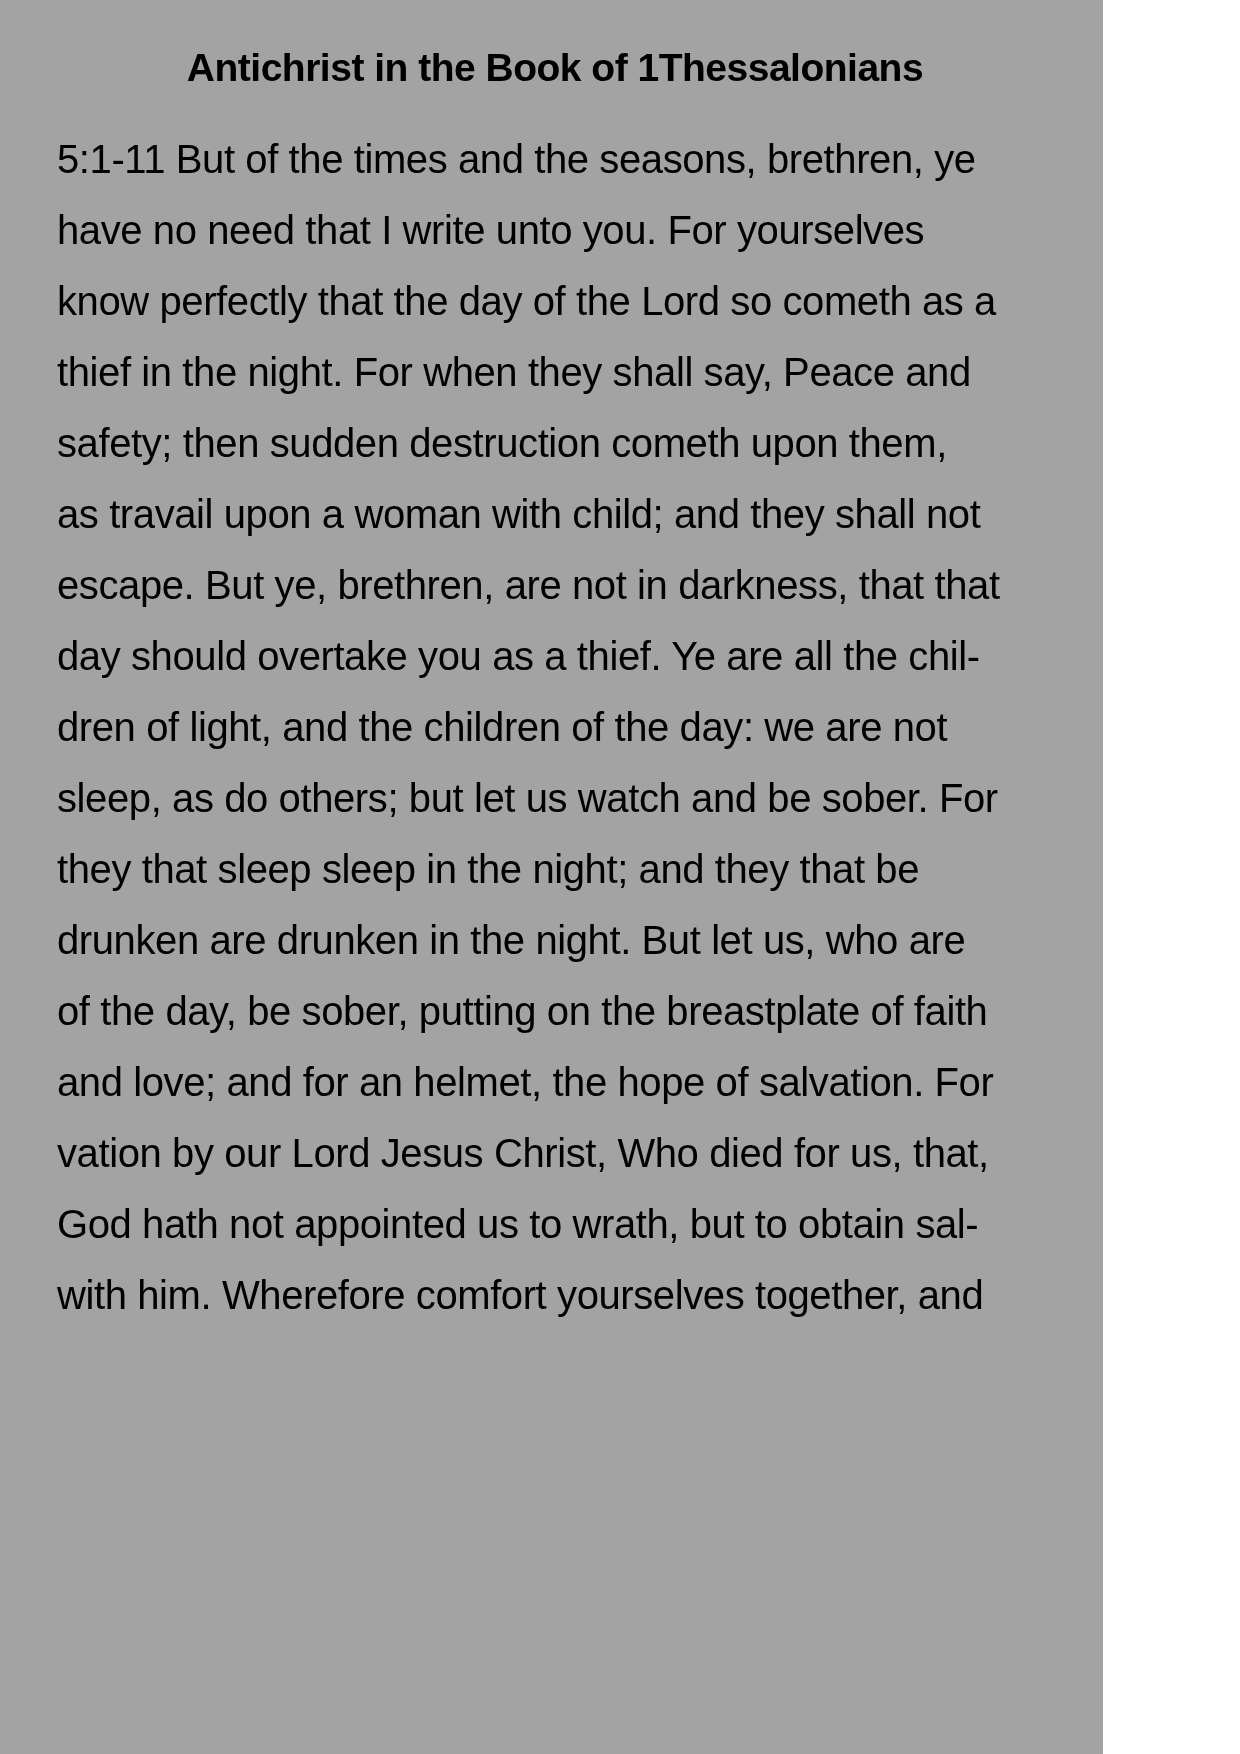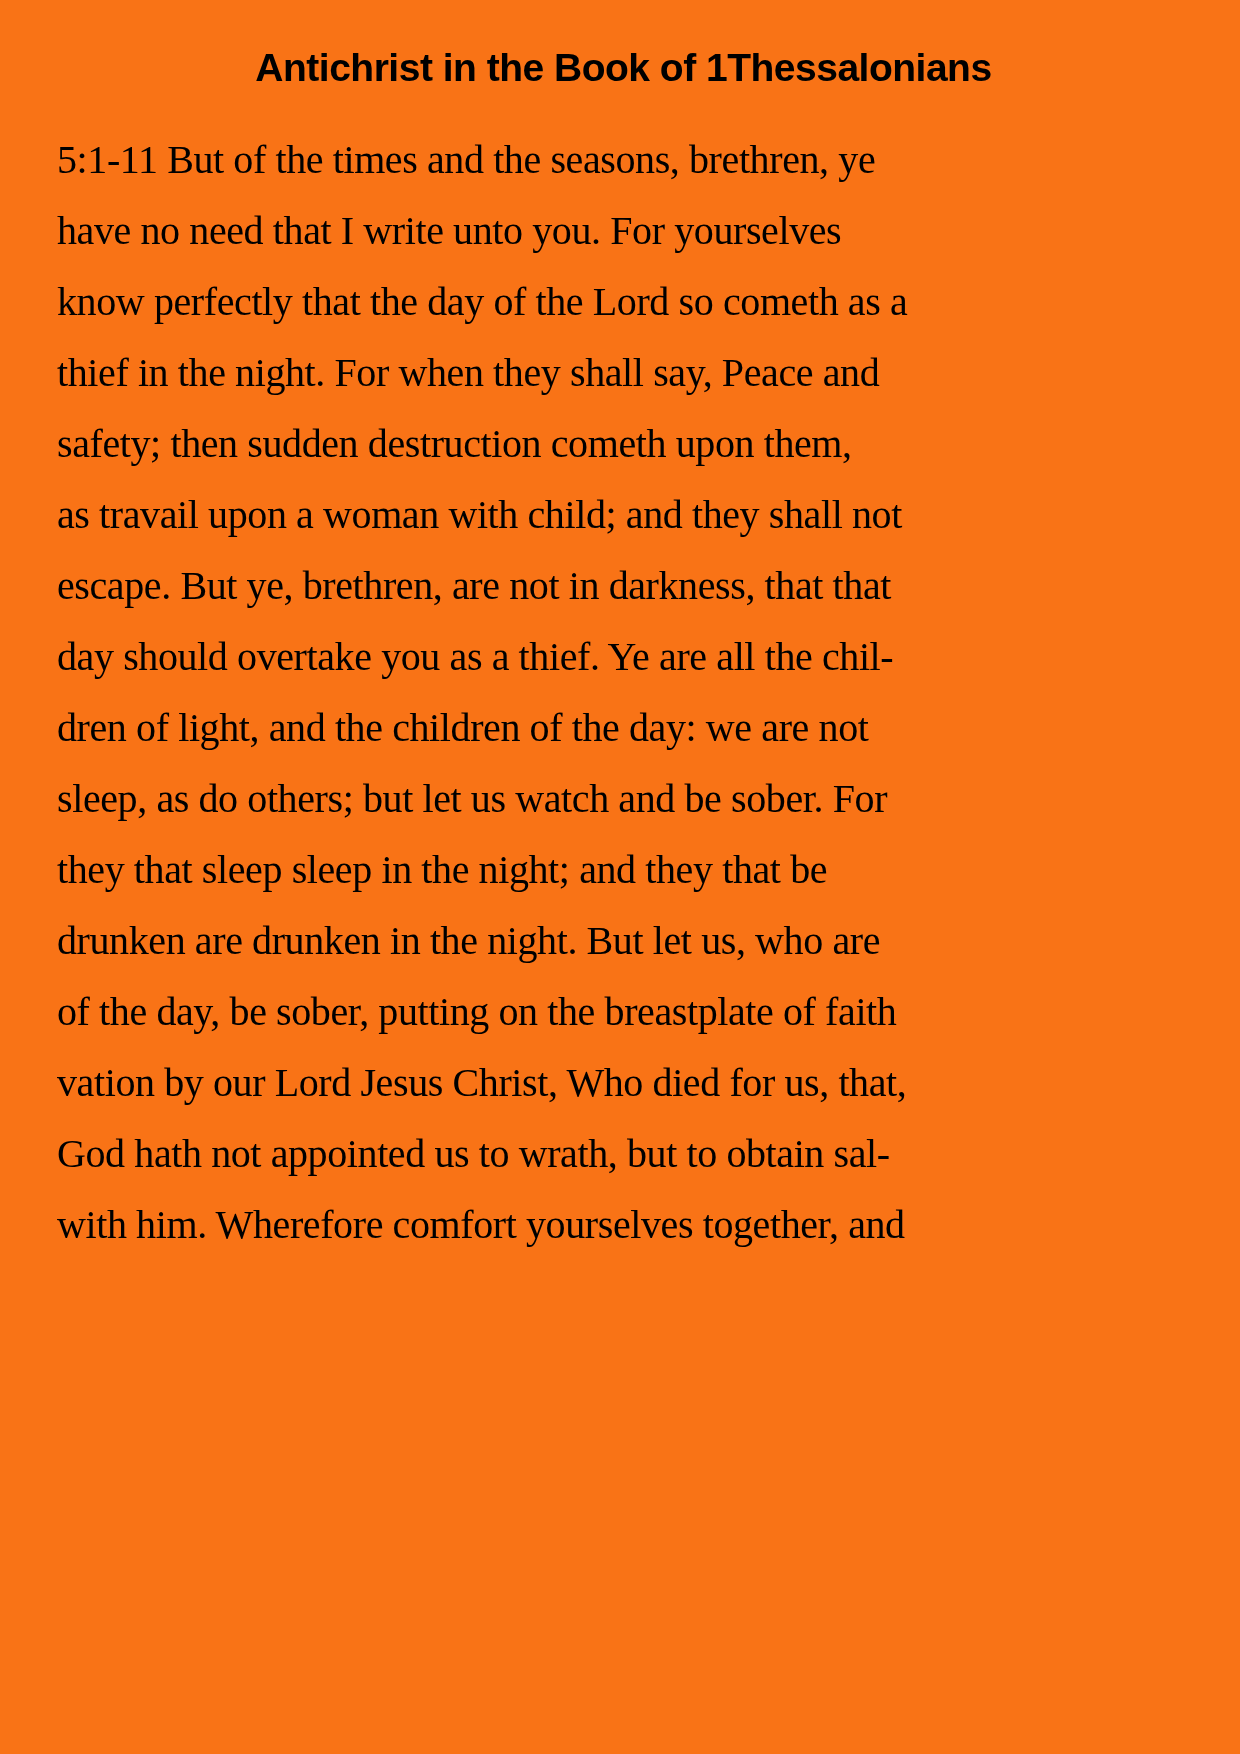--- a/index.html
+++ b/index.html
@@ -12,39 +12,38 @@
     height: 1754px;
     position: relative;
     font-family: "Liberation Sans", sans-serif;
     color: #000000;
     overflow: hidden;
   }
   .page {
     position: absolute;
     top: 0;
     left: 0;
-    width: 1240px;
+    width: 1103px;
     height: 1754px;
-    background: #f97316;
+    background: #a3a3a3;
     box-sizing: border-box;
     padding: 40px 50px 0 57px;
   }
   .title {
     font-size: 39px;
     font-weight: bold;
     line-height: 56px;
     text-align: center;
     margin: 0 0 28px 0;
     letter-spacing: -0.5px;
   }
   .body-text {
     font-size: 40px;
     font-weight: normal;
     letter-spacing: -0.4px;
-    font-family: Liberation Serif, serif;
   }
   .body-text .line {
     white-space: nowrap;
     height: 71px;
     line-height: 71px;
   }
 </style>
 </head>
 <body>
 
@@ -57,17 +56,18 @@
       <div class="line">thief in the night. For when they shall say, Peace and</div>
       <div class="line">safety; then sudden destruction cometh upon them,</div>
       <div class="line">as travail upon a woman with child; and they shall not</div>
       <div class="line">escape. But ye, brethren, are not in darkness, that that</div>
       <div class="line">day should overtake you as a thief. Ye are all the chil-</div>
       <div class="line">dren of light, and the children of the day: we are not</div>
       <div class="line">sleep, as do others; but let us watch and be sober. For</div>
       <div class="line">they that sleep sleep in the night; and they that be</div>
       <div class="line">drunken are drunken in the night. But let us, who are</div>
       <div class="line">of the day, be sober, putting on the breastplate of faith</div>
+      <div class="line">and love; and for an helmet, the hope of salvation. For</div>
       <div class="line">vation by our Lord Jesus Christ, Who died for us, that,</div>
       <div class="line">God hath not appointed us to wrath, but to obtain sal-</div>
       <div class="line">with him. Wherefore comfort yourselves together, and</div>
     </div>
 </div>
 
 </body></html>

